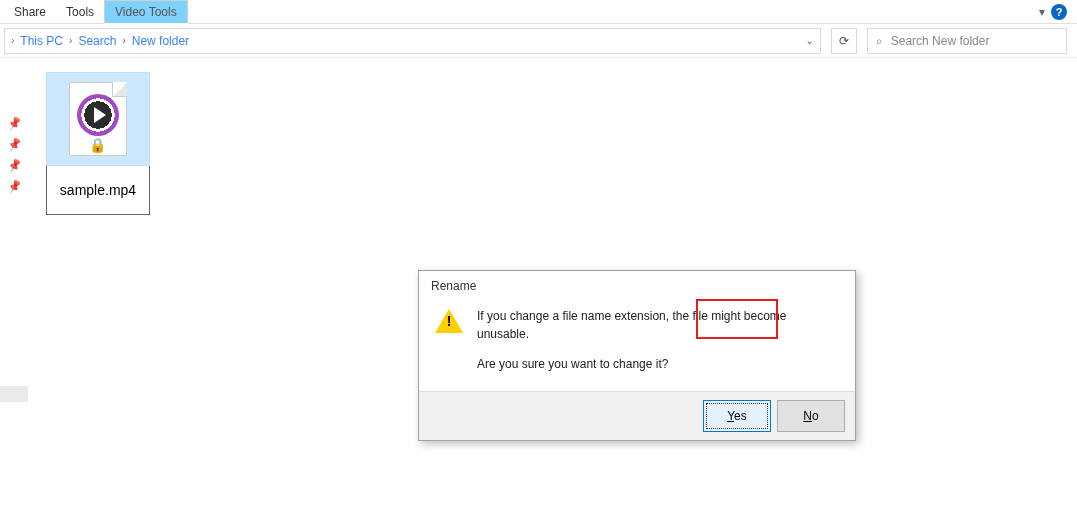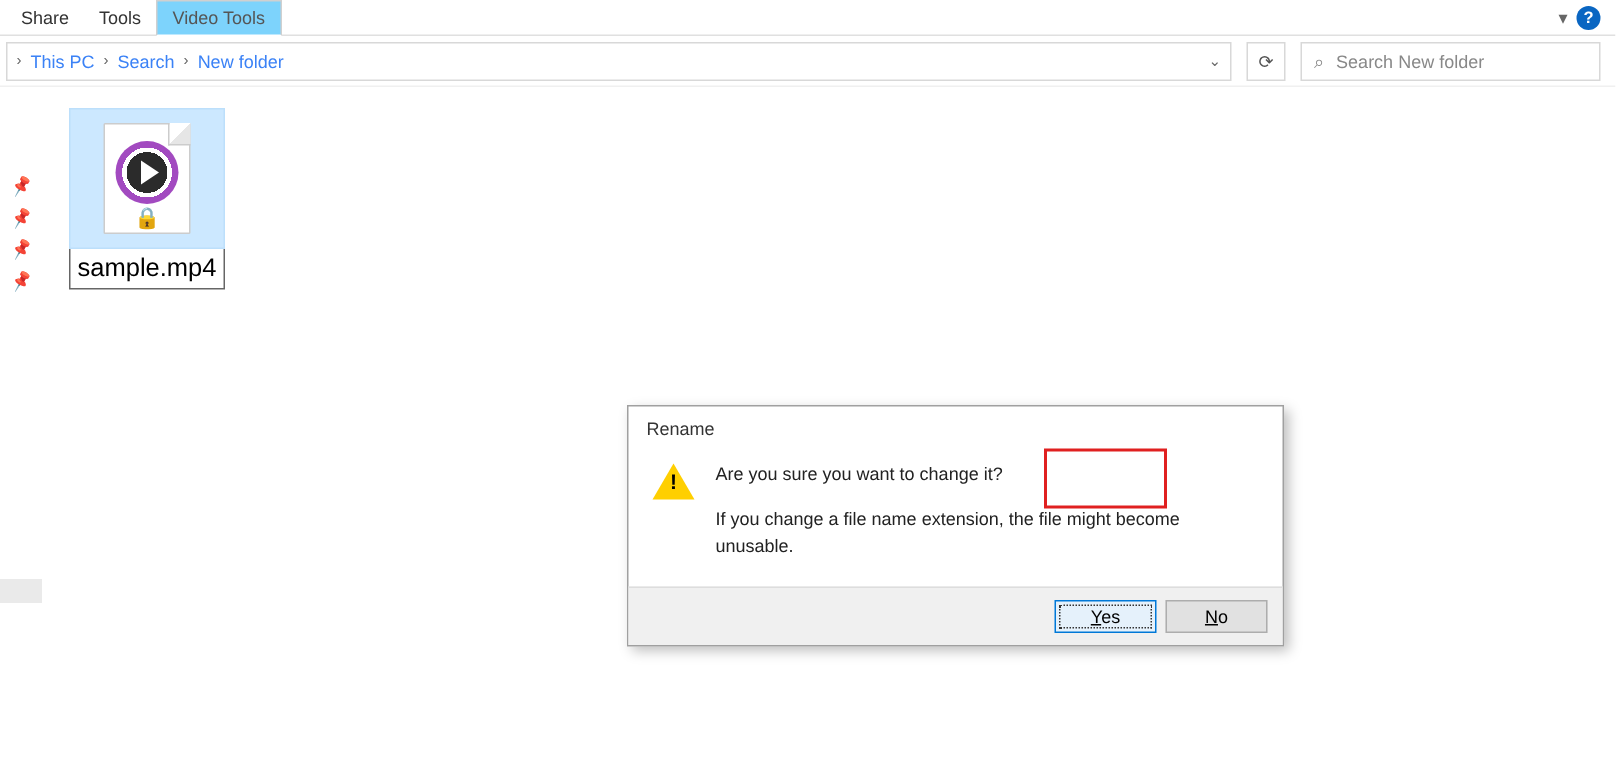--- a/index.html
+++ b/index.html
@@ -28,33 +28,33 @@
     .pin-col { position: absolute; left: 8px; top: 60px; display: flex; flex-direction: column; gap: 8px; color: #8a8a8a; }
     .pin { font-size: 11px; transform: rotate(-15deg); }
 
     .file-item { position: absolute; left: 46px; top: 14px; width: 104px; text-align: center; }
     .file-thumb { width: 104px; height: 94px; border: 1px solid #bcdffb; background: #cce8ff; display: flex; align-items: center; justify-content: center; position: relative; }
     .doc { width: 58px; height: 74px; background: #fff; border: 1px solid #ccc; position: relative; border-radius: 1px; }
     .doc::after { content: ""; position: absolute; right: -1px; top: -1px; width: 14px; height: 14px; background: linear-gradient(135deg, #fff 50%, #e6e6e6 50%); border-left: 1px solid #ccc; border-bottom: 1px solid #ccc; }
     .play-ring { position: absolute; left: 50%; top: 44%; transform: translate(-50%,-50%); width: 42px; height: 42px; border-radius: 50%; background: radial-gradient(circle, #2b2b2b 0 46%, #fff 46% 56%, #a24ac0 56% 72%, #e07b2e 72% 100%); display:flex; align-items:center; justify-content:center;}
     .play-tri { width:0; height:0; border-left: 12px solid #fff; border-top: 8px solid transparent; border-bottom: 8px solid transparent; margin-left:3px;}
     .lock { position: absolute; bottom: 2px; left: 50%; transform: translateX(-50%); font-size: 14px; }
-    .file-label { border: 1px solid #666; background: #fff; font-size: 17px; padding: 3px 2px; margin-top: -1px; }
+    .file-label { border: 1px solid #666; background: #fff; font-size: 14px; padding: 16px 2px; margin-top: -1px; }
 
     
     .dialog { position: absolute; left: 418px; top: 212px; width: 438px; background: #fff; border: 1px solid #a0a0a0; box-shadow: 3px 3px 8px rgba(0,0,0,0.25); }
     .dlg-title { padding: 8px 12px; font-size: 12px; color: #333; }
     .dlg-body { display: flex; padding: 6px 16px 18px 16px; gap: 14px; }
     .warn-icon { width: 28px; height: 24px; position: relative; margin-top:2px;}
     .warn-tri { width:0; height:0; border-left:14px solid transparent; border-right:14px solid transparent; border-bottom:24px solid #ffcf00; }
     .warn-ex { position:absolute; left:0; top:4px; width:28px; text-align:center; font-weight:bold; color:#000; font-size:14px;}
     .dlg-text { font-size: 12px; color: #222; line-height: 1.5; }
     .dlg-text p + p { margin-top: 12px; }
     .dlg-buttons { background: #f0f0f0; border-top: 1px solid #ddd; padding: 8px 10px; display: flex; justify-content: flex-end; gap: 6px; }
-    .btn { width: 68px; height: 22px; border: 1px solid #adadad; background: #e1e1e1; font-size: 12px; display:flex; align-items:center; justify-content:center; cursor: default;}
+    .btn { width: 68px; height: 32px; border: 1px solid #adadad; background: #e1e1e1; font-size: 12px; display:flex; align-items:center; justify-content:center; cursor: default;}
     .btn.default { border: 1px solid #0078d7; outline: 1px dotted #333; outline-offset: -4px; background:#e5f1fb;}
     .highlight-box { position: absolute; border: 2px solid #e02020; pointer-events: none; }
     .underline-hotkey { text-decoration: underline; }
 
     .statusbar-stub { position: absolute; left:0; bottom:120px; width:28px; height:16px; background:#eaeaea; }
   </style>
 </head>
 <body>
 
 <div class="ribbon-tabs">
@@ -107,22 +107,22 @@
   </div>
 
   <div class="dialog">
     <div class="dlg-title">Rename</div>
     <div class="dlg-body">
       <div class="warn-icon">
         <div class="warn-tri"></div>
         <div class="warn-ex">!</div>
       </div>
       <div class="dlg-text">
+        <p>If you change a file name extension, the file might become unusable.</p>
         <p>Are you sure you want to change it?</p>
-        <p>If you change a file name extension, the file might become unusable.</p>
       </div>
     </div>
     <div class="dlg-buttons">
       <div class="btn default">
           <span><span class="underline-hotkey">Y</span><span>es</span></span>
         </div>
       <div class="btn">
           <span><span class="underline-hotkey">N</span><span>o</span></span>
         </div>
     </div>

